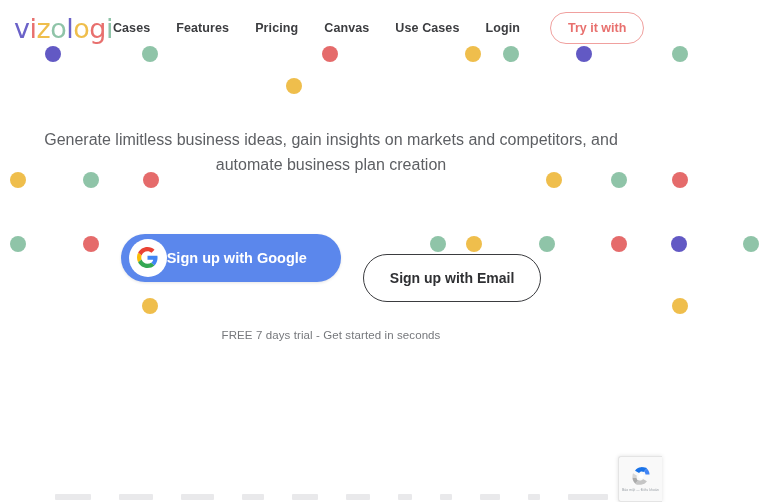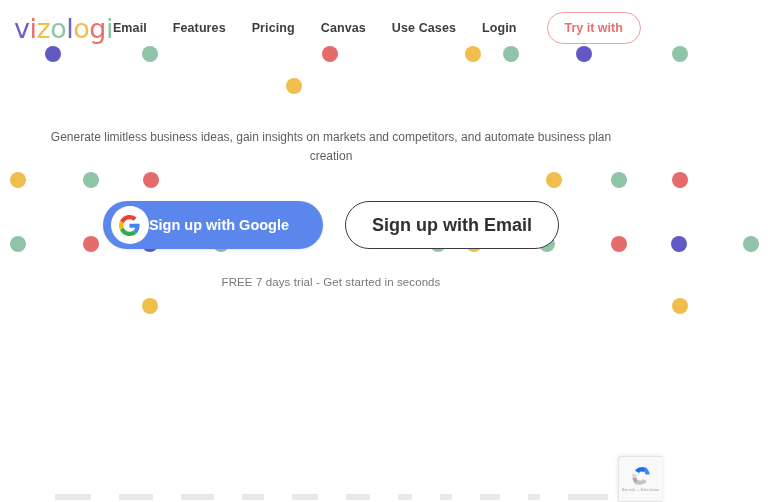--- a/index.html
+++ b/index.html
@@ -106,21 +106,21 @@
   .hl-mark {
     background: #fbf55e;
     padding: 2px 7px 4px 7px;
     display: inline-block;
     line-height: 1.0;
   }
 
   .subhead {
     margin: 26px auto 0 auto;
     width: 580px;
-    font-size: 12px;
+    font-size: 16px;
     line-height: 1.55;
     color: #5d5f63;
     font-family: "Liberation Sans", sans-serif;
   }
 
   
   .cta-row {
     margin-top: 36px;
     display: flex;
     align-items: center;
@@ -157,26 +157,27 @@
     white-space: nowrap;
     font-family: "Liberation Sans", sans-serif;
   }
 
   .btn-email {
     background: #ffffff;
     border: 1.6px solid #3b3c3f;
     border-radius: 999px;
     height: 48px;
     padding: 0 26px;
-    font-size: 18px;
+    font-size: 14px;
     font-weight: 700;
     color: #2f3033;
     cursor: pointer;
     white-space: nowrap;
     font-family: "Liberation Sans", sans-serif;
+    margin-top: 40px;
   }
 
   .trial-note {
     margin-top: 27px;
     text-align: center;
     font-size: 11.5px;
     color: #76787c;
     letter-spacing: 0.1px;
   }
 
@@ -259,21 +260,21 @@
     <div class="dot" style="left: 680px; top: 306px; background: rgb(239, 190, 76);"></div>
   </div>
 
 <div class="page">
 
   <header class="header">
 
     <div class="logo" id="logo"><span style="color: rgb(107, 98, 200);">v</span><span style="color: rgb(232, 112, 110);">i</span><span style="color: rgb(239, 190, 76);">z</span><span style="color: rgb(143, 196, 168);">o</span><span style="color: rgb(107, 98, 200);">l</span><span style="color: rgb(239, 190, 76);">o</span><span style="color: rgb(232, 112, 110);">g</span><span style="color: rgb(143, 196, 168);">i</span></div>
 
     <nav class="nav">
-      <a class="nav-link">Email</a>
+      <a class="nav-link">Cases</a>
       <a class="nav-link">Features</a>
       <a class="nav-link">Pricing</a>
       <a class="nav-link">Canvas</a>
       <a class="nav-link">Use Cases</a>
       <a class="nav-link">Login</a>
       <button class="try-btn">Try it with</button>
     </nav>
   </header>
 
   <section class="hero">

